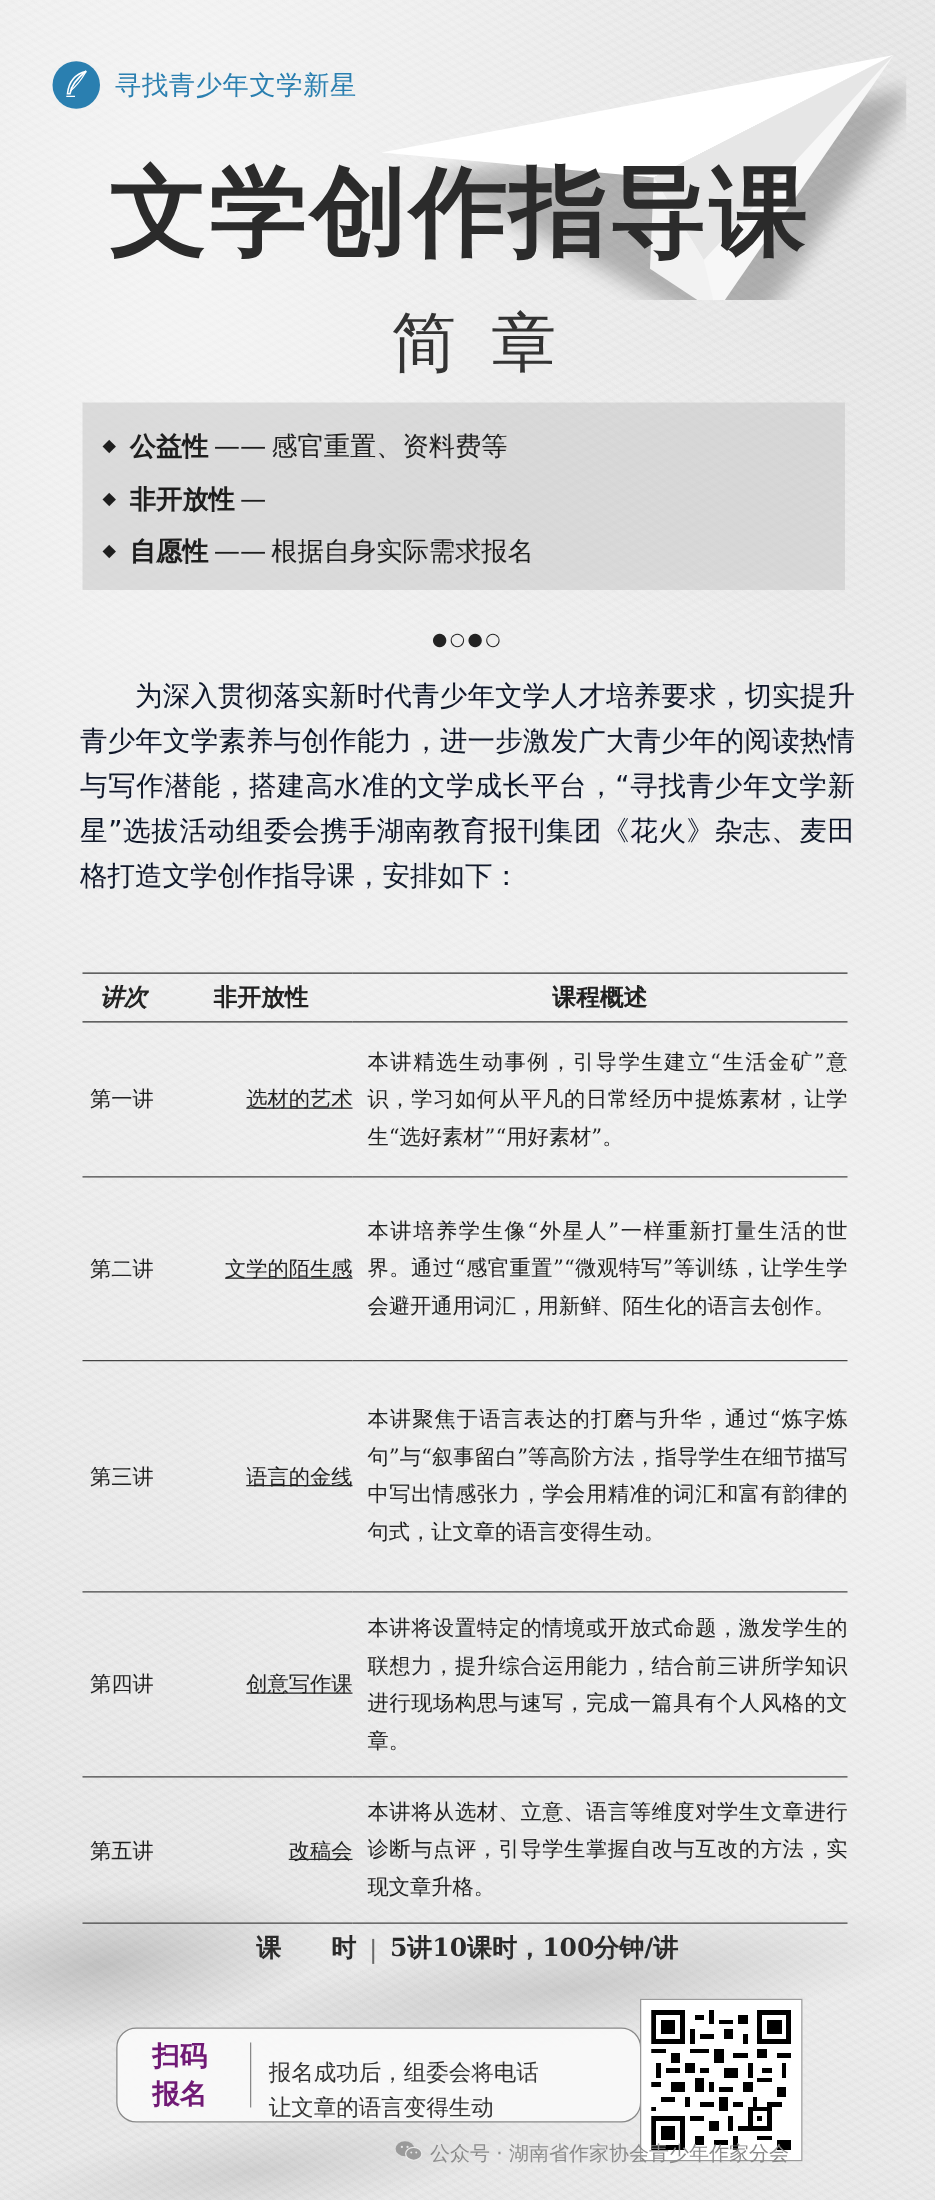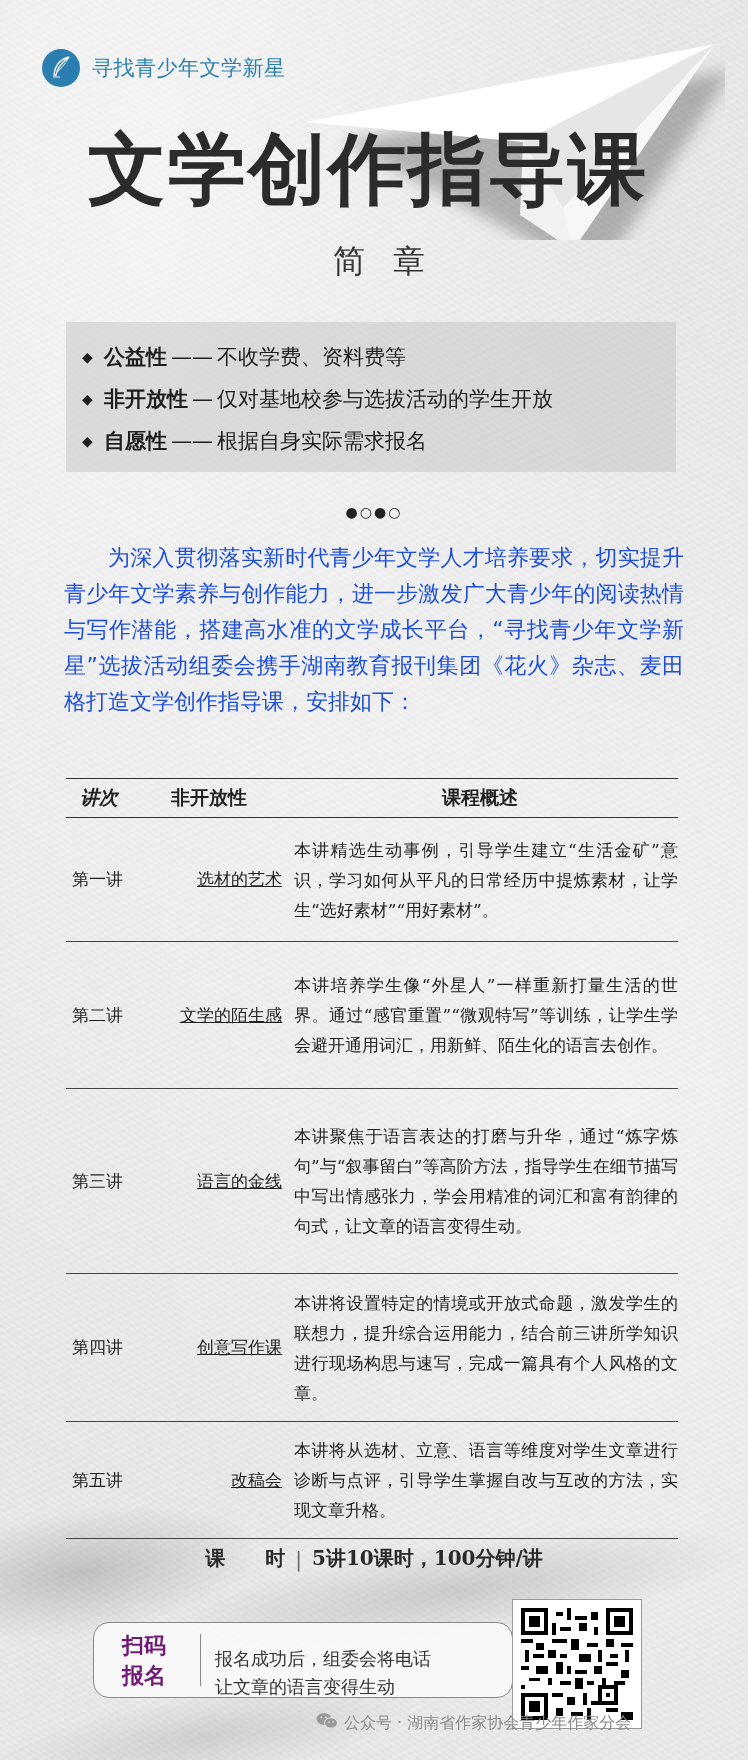--- a/index.html
+++ b/index.html
@@ -47,21 +47,21 @@
   .main-title {
     position: absolute; left: 0; top: 118px; width: 727px; text-align: left;
     padding-left: 88px;
     font-family: Liberation Serif, serif;
     font-size: 78px; font-weight: bold; color: #2b2b2b; letter-spacing: 2px;
     z-index: 2;
   }
   .sub-title {
     position: absolute; left: 0; top: 240px; width: 748px; text-align: center;
     font-family: "DejaVu Serif", "Liberation Serif", serif;
-    font-size: 32px; color: #333; letter-spacing: 28px; padding-left: 38px;
+    font-size: 52px; color: #333; letter-spacing: 28px; padding-left: 38px;
   }
 
   
   .features {
     position: absolute; left: 66px; top: 322px; width: 610px; height: 150px;
     background: rgba(190,190,190,0.45);
     padding: 14px 0 0 16px;
   }
   .feature {
     display: flex; align-items: center; height: 42px;
@@ -71,21 +71,21 @@
   .feature .key { font-weight: bold; }
   .feature .dash { margin: 0 4px; }
 
   .dots {
     position: absolute; left: 0; top: 504px; width: 748px; text-align: center;
     font-size: 14px; letter-spacing: 2px; color: #222;
   }
 
   .intro {
     position: absolute; left: 64px; top: 540px; width: 620px;
-    font-size: 22px; line-height: 36px; color: #1d4ed8;
+    font-size: 22px; line-height: 36px; color: #0f172a;
     text-indent: 44px; text-align: justify;
   }
 
   
   .course-table {
     position: absolute; left: 66px; top: 778px; width: 612px;
     border-collapse: collapse;
     font-family: "DejaVu Serif", "Liberation Serif", serif;
     color: #222;
   }
@@ -168,27 +168,26 @@
 </svg>
 
 <div class="main-title">文学创作指导课</div>
 <div class="sub-title">简章</div>
 
 <div class="features">
   <div class="feature">
     <span class="bullet">◆</span>
     <span class="key">公益性</span>
     <span class="dash">——</span>
-    <span class="val">不收学费、资料费等</span>
+    <span class="val">感官重置、资料费等</span>
   </div>
   <div class="feature">
     <span class="bullet">◆</span>
     <span class="key">非开放性</span>
     <span class="dash">—</span>
-    <span class="val">仅对基地校参与选拔活动的学生开放</span>
   </div>
   <div class="feature">
     <span class="bullet">◆</span>
     <span class="key">自愿性</span>
     <span class="dash">——</span>
     <span class="val">根据自身实际需求报名</span>
   </div>
 </div>
 
 <div class="dots">●○●○</div>

